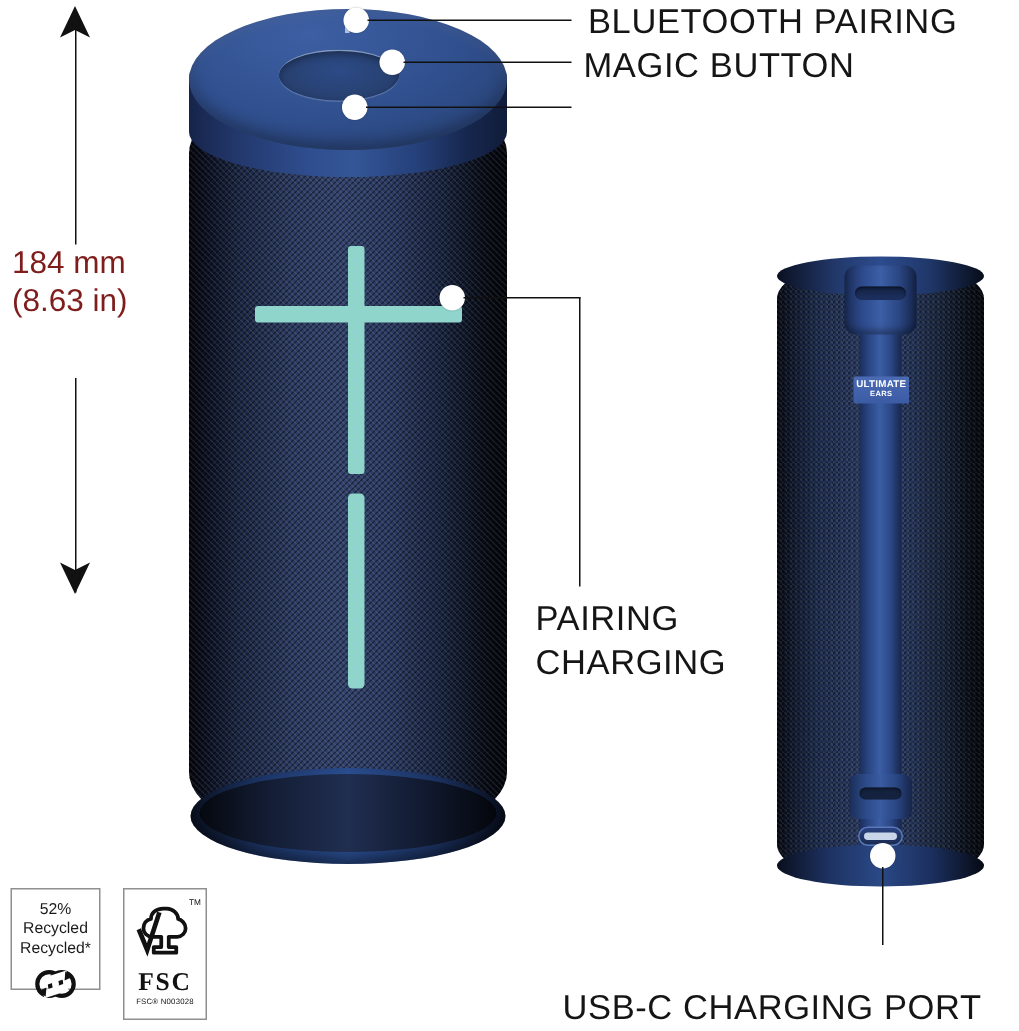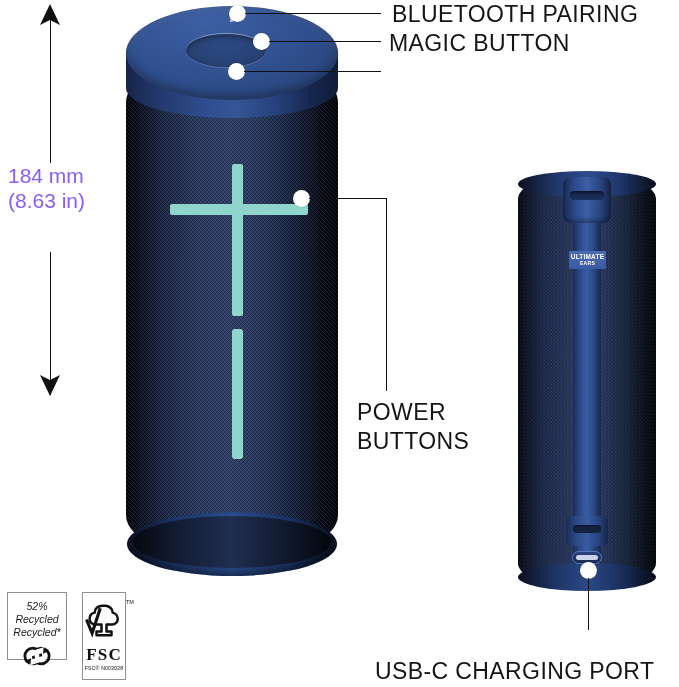--- a/index.html
+++ b/index.html
@@ -28,21 +28,21 @@
     color: #151515;
     font-weight: 400;
     white-space: nowrap;
     line-height: 1.24;
   }
   .callout-label.multiline { white-space: normal; }
 
   .dim-label {
     font-family: "Liberation Sans", sans-serif;
     font-size: 21px;
-    color: #8b5cf6;
+    color: #7f1d1d;
     line-height: 1.18;
     text-align: left;
     white-space: nowrap;
   }
 
   
   .leader {
     background: #111111;
     height: 1.4px;
   }
@@ -419,22 +419,22 @@
   <div class="abs leader" style="left:269px; top:41px; width:112px;"></div>
   <div class="abs callout-label" style="left:389px; top:29px;">MAGIC BUTTON</div>
 
   <div class="abs dot" style="left:228px; top:63px; width:17px; height:17px;"></div>
   <div class="abs leader" style="left:244px; top:71px; width:137px;"></div>
 
   <div class="abs dot" style="left:293px; top:190px; width:17px; height:17px;"></div>
   <div class="abs leader" style="left:309px; top:198px; width:78px;"></div>
   <div class="abs leader-v" style="left:385.5px; top:198px; height:193px;"></div>
   <div class="abs callout-label multiline" style="left:357px; top:398px; width:190px;">
-    <div>POWER</div>
-    <div>BUTTONS</div>
+    <div>PAIRING</div>
+    <div>CHARGING</div>
   </div>
 
   <div class="abs" id="speaker-back">
     <div class="bk-body">
       <div class="bk-mesh"></div>
     </div>
     <div class="bk-strip"></div>
     <div class="bk-top-rim"></div>
     <div class="bk-bottom-rim"></div>
 
@@ -450,21 +450,21 @@
     <div class="bk-loop-slot2"></div>
 
     <div class="usbc-port"></div>
     <div class="usbc-inner"></div>
   </div>
 
   <div class="abs dot" style="left:580px; top:562px; width:17px; height:17px;"></div>
   <div class="abs leader-v" style="left:588px; top:578px; height:52px;"></div>
   <div class="abs callout-label" style="left:375px; top:657px;">USB-C CHARGING PORT</div>
 
-  <div class="abs badge-box" style="left:7px; top:592px; width:60px; height:68px;font-style:italic;">
+  <div class="abs badge-box" style="left:7px; top:592px; width:60px; height:68px;">
     <div class="recycled-text" style="margin-top:7px;">
       <div>52%</div>
       <div>Recycled</div>
       <div>Recycled*</div>
     </div>
     <svg style="display:block; margin:4px auto 0;" width="30" height="28" viewBox="0 0 64 60">
       <g fill="none" stroke="#111111" stroke-width="6">
         <circle cx="23" cy="30" r="17"></circle>
         <circle cx="41" cy="30" r="17"></circle>
       </g>
@@ -472,21 +472,21 @@
         <rect x="14" y="16" width="36" height="11" transform="rotate(-18 32 22)"></rect>
         <rect x="14" y="34" width="36" height="11" transform="rotate(-18 32 40)"></rect>
       </g>
       <g fill="#111111">
         <polygon points="46,12 58,19 45,25"></polygon>
         <polygon points="18,48 6,41 19,35"></polygon>
       </g>
     </svg>
   </div>
 
-  <div class="abs badge-box" style="left:82px; top:592px; width:44px; height:88px;">
+  <div class="abs badge-box" style="left:82px; top:592px; width:56px; height:88px;">
     <div class="abs fsc-tm" style="left:43px; top:6px;">TM</div>
     <svg style="display:block; margin:9px auto 0;" width="40" height="40" viewBox="0 0 64 64">
       <path d="M30 6 C22 6 17 11 17 17 C12 18 9 22 9 27 C9 32 13 36 18 36
                L28 36 L28 47 L20 47 L20 53 L44 53 L44 47 L36 47 L36 36
                L45 36 C50 36 54 32 54 27 C54 22 50 18 46 17
                C46 11 40 6 34 6 Z" fill="none" stroke="#111111" stroke-width="4" stroke-linejoin="round"></path>
       <path d="M4 28 L13 50 L26 10" fill="none" stroke="#111111" stroke-width="5" stroke-linecap="butt" stroke-linejoin="miter"></path>
     </svg>
     <div class="fsc-text" style="margin-top:4px;">FSC</div>
     <div class="fsc-code" style="margin-top:3px;">FSC® N003028</div>

